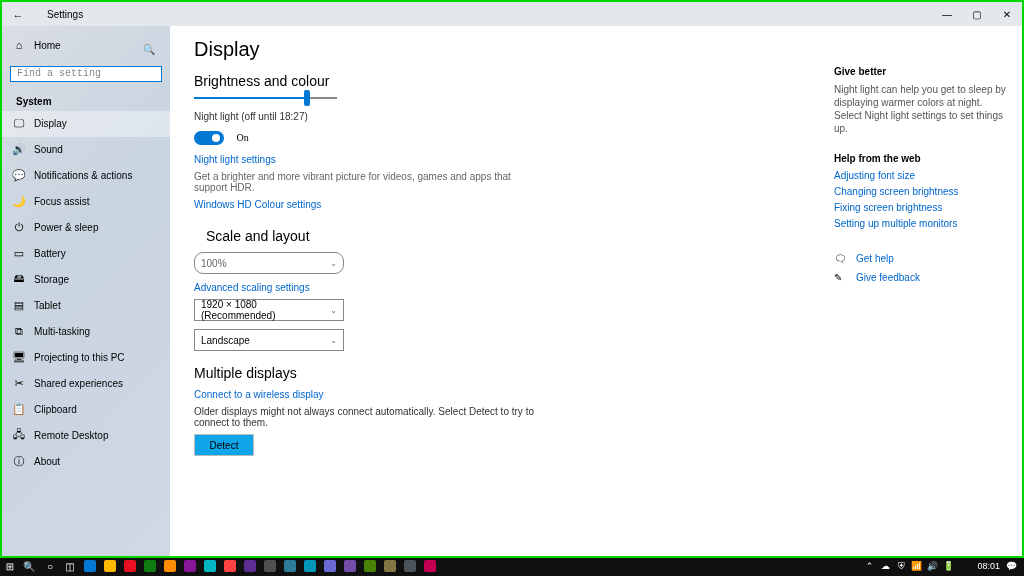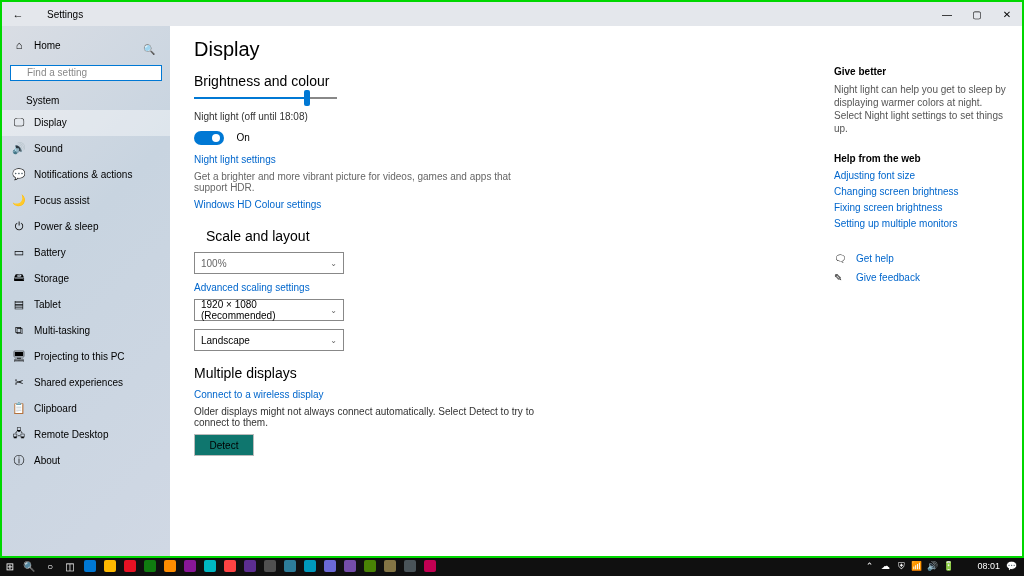--- a/index.html
+++ b/index.html
@@ -10,40 +10,40 @@
 .titlebar-back { width: 20px; height: 20px; display: flex; align-items: center; justify-content: center; font-size: 11px; }
 .titlebar-title { font-size: 10px; margin-left: 19px; color: #000; }
 .titlebar-controls { margin-left: auto; display: flex; }
 .titlebar-btn { width: 30px; height: 24px; display: flex; align-items: center; justify-content: center; font-size: 10px; }
 .main { flex: 1; display: flex; overflow: hidden; }
 .sidebar { width: 168px; background: linear-gradient(135deg, #d9dde4 0%, #c8d4e0 40%, #d0d8e4 100%); display: flex; flex-direction: column; padding-top: 6px; }
 .sidebar-item { height: 26px; display: flex; align-items: center; padding-left: 10px; font-size: 10px; color: #000; cursor: pointer; }
 .sidebar-item.selected { background: rgba(255,255,255,0.4); }
 .sidebar-icon { width: 14px; height: 14px; margin-right: 8px; display: inline-flex; align-items: center; justify-content: center; font-size: 11px; }
 .search-wrap { padding: 4px 8px 8px 8px; }
-.search-input { width: 100%; height: 16px; border: 1px solid #0078d4; padding: 0 16px; font-size: 10px; background: #fff; }
+.search-input { width: 100%; height: 16px; border: 1px solid #0078d4; padding: 0 6px; font-size: 10px; background: #fff; font-family: Liberation Mono, monospace; }
 .search-input::placeholder { color: #888; }
 .search-icon { position: absolute; right: 14px; margin-top: -18px; font-size: 10px; color: #666; }
-.section-label { font-size: 10px; font-weight: 400; padding: 6px 0 4px 24px; }
+.section-label { font-size: 10px; font-weight: 700; padding: 6px 0 4px 14px; }
 .content { flex: 1; padding: 12px 24px 0 24px; overflow-y: auto; color: #000; }
 .content h1 { font-size: 20px; font-weight: 400; margin-bottom: 12px; }
 .content h2 { font-size: 14px; font-weight: 400; margin-top: 8px; margin-bottom: 8px; }
 .content .desc { font-size: 10px; color: #333; margin-bottom: 6px; }
 .content .desc-grey { font-size: 10px; color: #666; margin-bottom: 6px; max-width: 340px; }
 .link { font-size: 10px; color: #0066cc; margin-bottom: 6px; display: block; cursor: pointer; }
 .slider-track { width: 140px; height: 2px; background: #0078d4; position: relative; margin: 8px 0 12px 0; }
 .slider-track::before { content:""; position:absolute; left:112px; right:-3px; height:2px; background:#888; }
 .slider-thumb { width: 6px; height: 16px; background: #0078d4; position: absolute; top: -7px; left: 110px; border-radius: 2px; }
 .toggle { width: 30px; height: 14px; border-radius: 7px; background: #0078d4; position: relative; display: inline-block; vertical-align: middle; }
 .toggle-knob { width: 8px; height: 8px; border-radius: 50%; background: #fff; position: absolute; top: 3px; right: 4px; }
-.toggle-label { font-size: 10px; margin-left: 8px; vertical-align: middle; }
+.toggle-label { font-size: 10px; margin-left: 8px; vertical-align: middle; font-family: Liberation Serif, serif; }
 .select-box { width: 150px; height: 22px; border: 1px solid #888; font-size: 10px; padding: 0 6px; display: flex; align-items: center; justify-content: space-between; margin-bottom: 8px; }
-.select-box.disabled { color: #666; }
+.select-box.disabled { color: #666; border-radius: 9px; }
 .chev { font-size: 8px; color: #666; }
-.btn { width: 60px; height: 22px; background: #0f766e; border: 1px solid #bbb; font-size: 10px; display: flex; align-items: center; justify-content: center; margin-top: 4px; }
+.btn { width: 60px; height: 22px; background: #0ea5e9; border: 1px solid #bbb; font-size: 10px; display: flex; align-items: center; justify-content: center; margin-top: 4px; }
 .rightpanel { width: 200px; padding: 40px 16px 0 12px; font-size: 10px; }
 .rightpanel h3 { font-size: 10px; font-weight: 600; margin-bottom: 6px; }
 .rightpanel p { color: #555; margin-bottom: 18px; line-height: 1.3; }
 .rightpanel .link { margin-bottom: 5px; }
 .rightpanel .action-row { display: flex; align-items: center; margin-top: 8px; }
 .rightpanel .action-icon { width: 16px; display: inline-block; margin-right: 6px; font-size: 10px; }
 .taskbar { position: absolute; left: 0; right: 0; bottom: 0; height: 20px; background: #101010; display: flex; align-items: center; }
 .taskbar-icon { width: 20px; height: 20px; display: flex; align-items: center; justify-content: center; font-size: 10px; color: #fff; }
 .taskbar-right { margin-left: auto; display: flex; align-items: center; padding-right: 4px; }
 .taskbar-right .taskbar-icon { width: 16px; font-size: 9px; }
@@ -135,21 +135,21 @@
         </div>
     </div>
 
     <div class="content">
       <h1>Display</h1>
 
       <h2>Brightness and colour</h2>
       <div class="slider-track">
           <div class="slider-thumb"></div>
         </div>
-      <div class="desc">Night light (off until 18:08)</div>
+      <div class="desc">Night light (off until 18:27)</div>
       <div style="margin-bottom:8px;">
         <span class="toggle"><span class="toggle-knob"></span></span>
         <span class="toggle-label">On</span>
       </div>
       <a class="link">Night light settings</a>
 
       <div class="desc-grey">Get a brighter and more vibrant picture for videos, games and apps that support HDR.</div>
       <a class="link">Windows HD Colour settings</a>
 
       <h2 style="margin-top:18px;margin-left:12px;">Scale and layout</h2>

